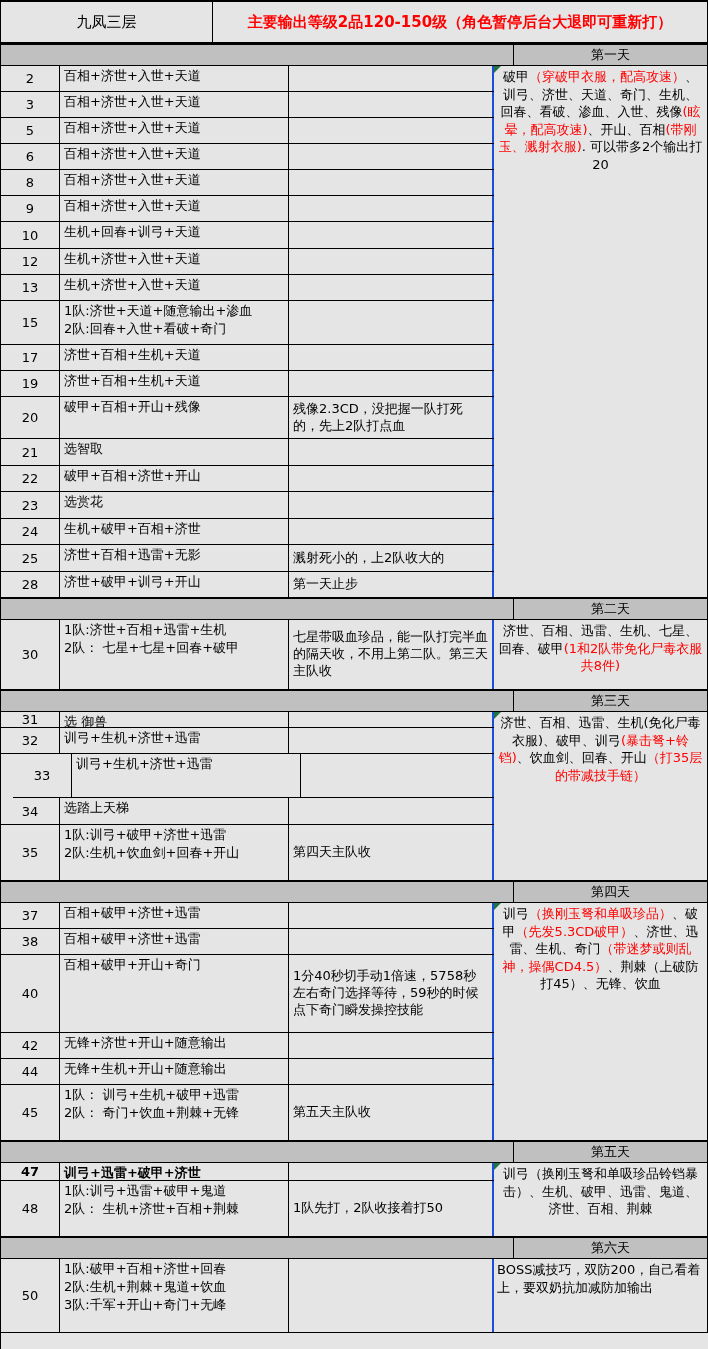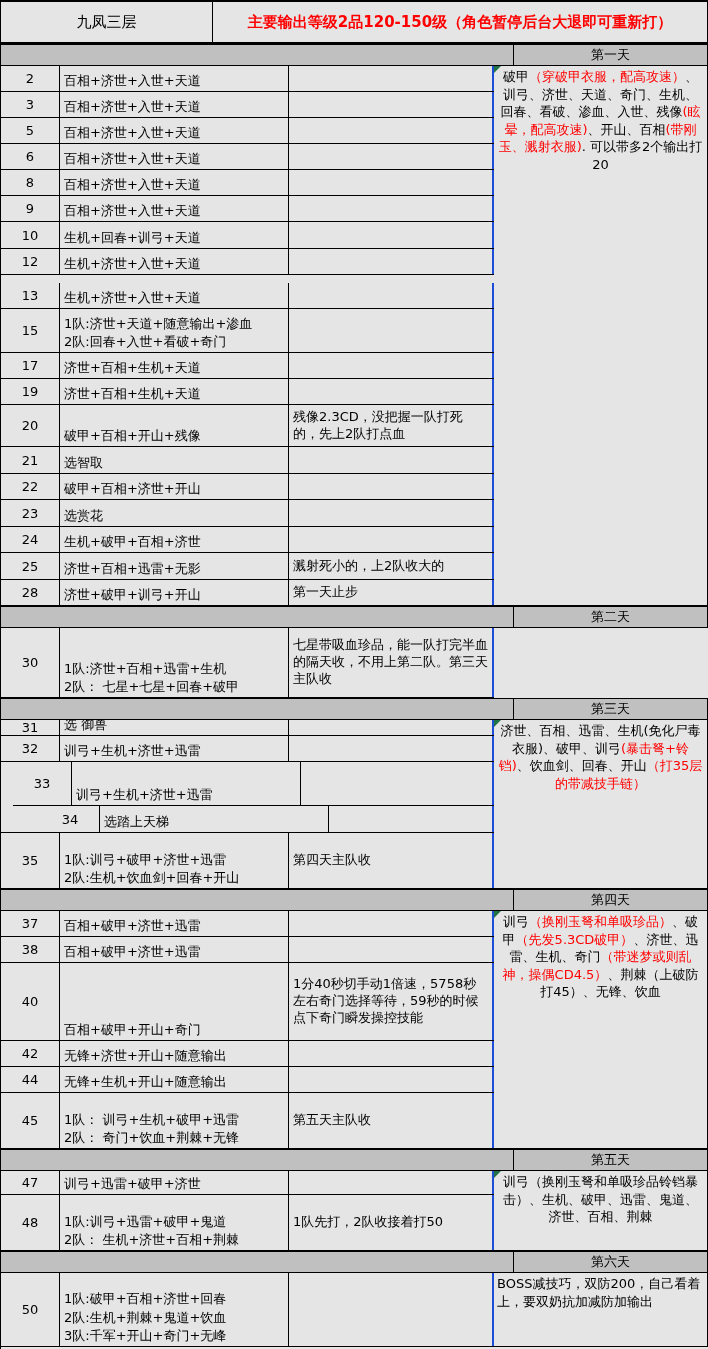--- a/index.html
+++ b/index.html
@@ -41,21 +41,21 @@
   }
   .section-body { display: flex; align-items: stretch; }
   .rows-area { width: 493px; }
   .row { display: flex; border-bottom: 1px solid #000; }
   .c-num {
     width: 59px; border-right: 1px solid #000;
     display: flex; align-items: center; justify-content: center;
   }
   .c-team {
     width: 229px; border-right: 1px solid #000;
-    display: flex; flex-direction: column; justify-content: flex-end;
+    display: flex; flex-direction: column; justify-content: flex-start;
     padding: 1px 4px; line-height: 1.4; overflow: hidden;
   }
   .c-team div { white-space: nowrap; }
   .c-note {
     flex: 1; border-right: 2px solid #1d4ed8;
     display: flex; align-items: center;
     padding: 1px 4px; line-height: 1.3; overflow: hidden;
   }
   .right-cell {
     flex: 1; border-right: 1px solid #000; border-bottom: 1px solid #000;
@@ -134,21 +134,21 @@
             </div>
             <div class="c-note"></div>
           </div>
           <div class="row" style="height: 26px;">
             <div class="c-num">12</div>
             <div class="c-team">
               <div>生机+济世+入世+天道</div>
             </div>
             <div class="c-note"></div>
           </div>
-          <div class="row" style="height: 26px; margin-top: 8px;">
+          <div class="row" style="height: 26px;">
             <div class="c-num">13</div>
             <div class="c-team">
               <div>生机+济世+入世+天道</div>
             </div>
             <div class="c-note"></div>
           </div>
           <div class="row" style="height: 44px;">
             <div class="c-num">15</div>
             <div class="c-team">
               <div>1队:济世+天道+随意输出+渗血</div>
@@ -230,20 +230,21 @@
         <div class="rows-area">
           <div class="row" style="height: 70px;">
             <div class="c-num">30</div>
             <div class="c-team">
               <div>1队:济世+百相+迅雷+生机</div>
               <div>2队： 七星+七星+回春+破甲</div>
             </div>
             <div class="c-note">七星带吸血珍品，能一队打完半血的隔天收，不用上第二队。第三天主队收</div>
           </div>
         </div>
+        <div class="right-cell"><span>济世、百相、迅雷、生机、七星、回春、破甲</span><span class="red">(1和2队带免化尸毒衣服共8件)</span></div>
       </div>
       <div class="day-band">
         <div class="band-left"></div>
         <div class="band-right">第三天</div>
       </div>
       <div class="section-body">
         <div class="rows-area">
           <div class="row" style="height: 16px;">
             <div class="c-num">31</div>
             <div class="c-team">
@@ -258,21 +259,21 @@
             </div>
             <div class="c-note"></div>
           </div>
           <div class="row" style="height: 44px; margin-left: 12px;">
             <div class="c-num">33</div>
             <div class="c-team">
               <div>训弓+生机+济世+迅雷</div>
             </div>
             <div class="c-note"></div>
           </div>
-          <div class="row" style="height: 27px; padding-left: 40px;">
+          <div class="row" style="height: 27px;">
             <div class="c-num">34</div>
             <div class="c-team">
               <div>选踏上天梯</div>
             </div>
             <div class="c-note"></div>
           </div>
           <div class="row" style="height: 56px;">
             <div class="c-num">35</div>
             <div class="c-team">
               <div>1队:训弓+破甲+济世+迅雷</div>
@@ -334,21 +335,21 @@
           </div>
         </div>
         <div class="right-cell"><span>训弓</span><span class="red">（换刚玉弩和单吸珍品）</span><span>、破甲</span><span class="red">（先发5.3CD破甲）</span><span>、济世、迅雷、生机、奇门</span><span class="red">（带迷梦或则乱神，操偶CD4.5）</span><span>、荆棘（上破防打45）、无锋、饮血</span><div class="marker"></div></div>
       </div>
       <div class="day-band">
         <div class="band-left"></div>
         <div class="band-right">第五天</div>
       </div>
       <div class="section-body">
         <div class="rows-area">
-          <div class="row" style="height: 24px;">
+          <div class="row" style="height: 18px; font-weight: bold;">
             <div class="c-num">47</div>
             <div class="c-team">
               <div>训弓+迅雷+破甲+济世</div>
             </div>
             <div class="c-note"></div>
           </div>
           <div class="row" style="height: 56px;">
             <div class="c-num">48</div>
             <div class="c-team">
               <div>1队:训弓+迅雷+破甲+鬼道</div>

